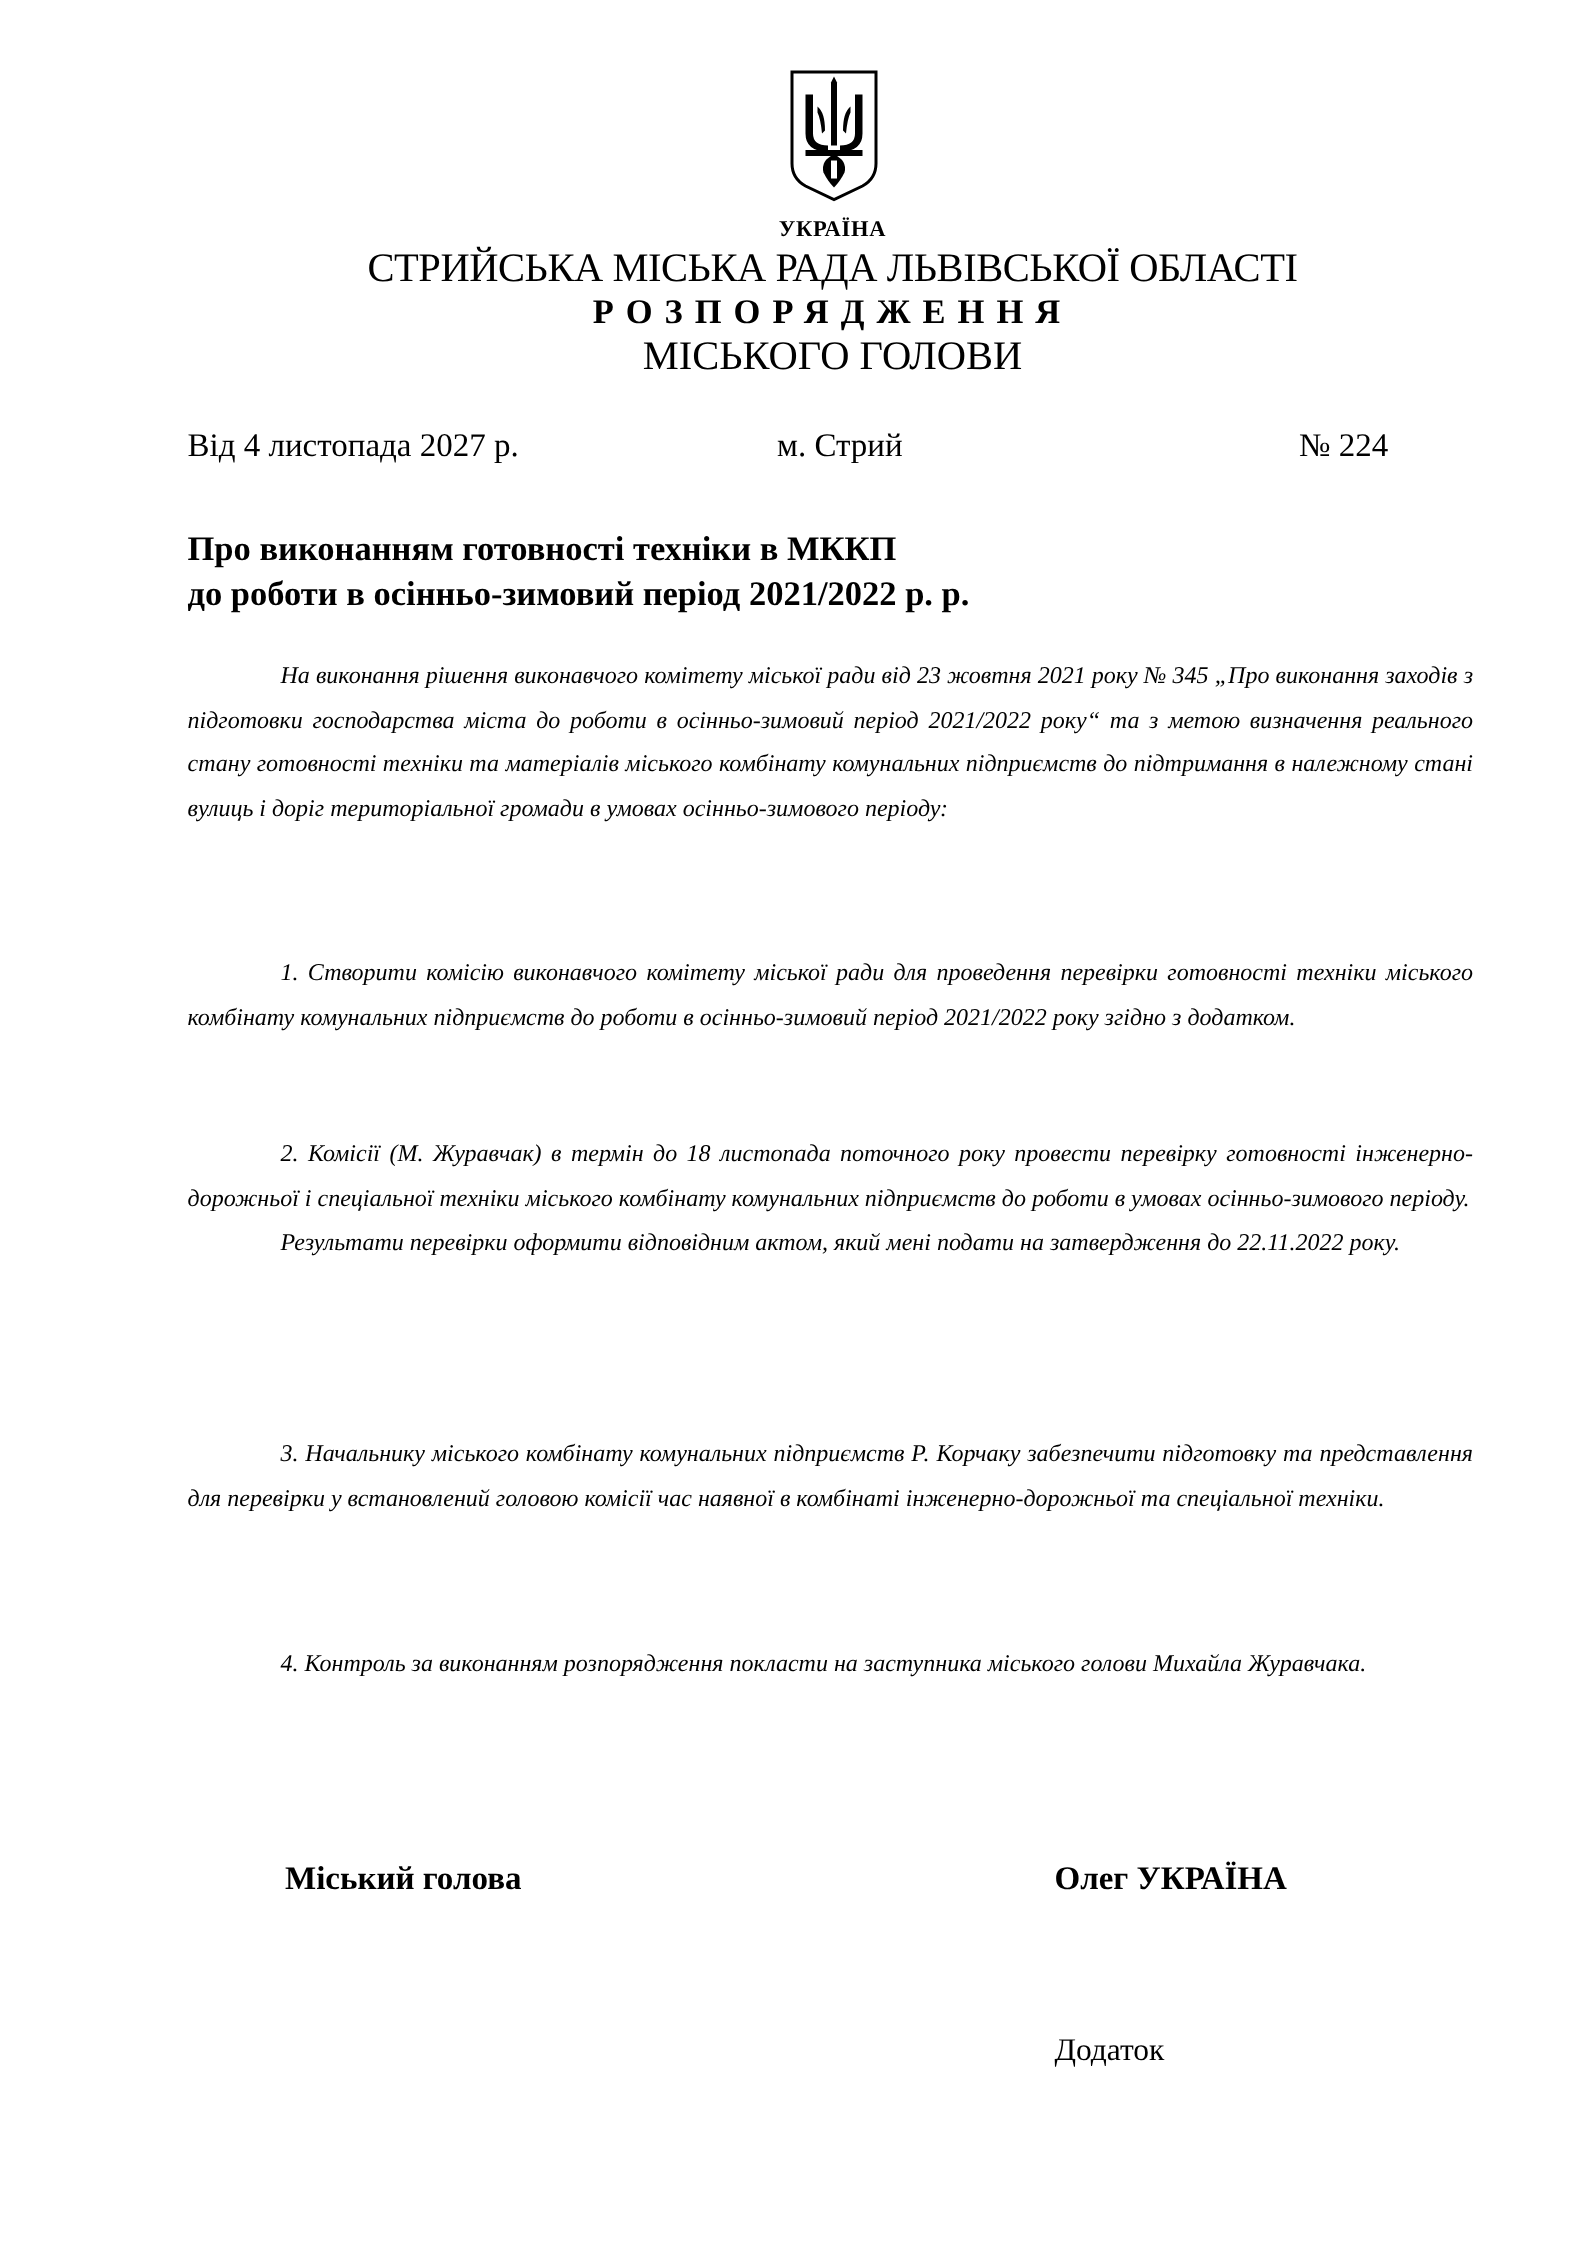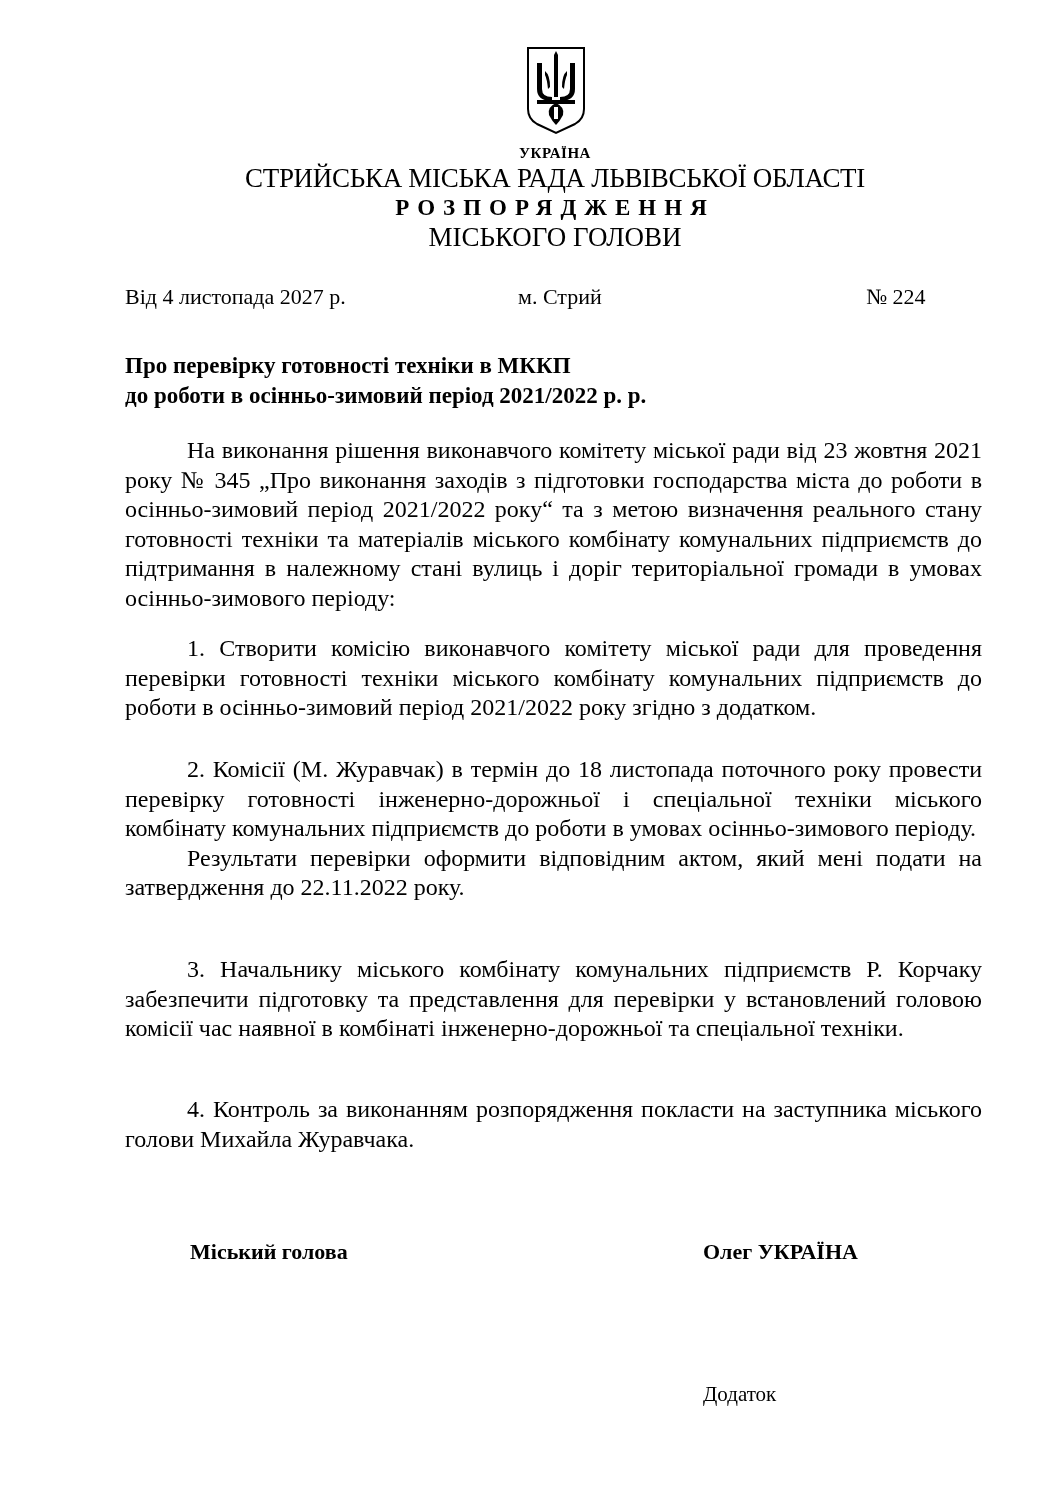--- a/index.html
+++ b/index.html
@@ -10,30 +10,30 @@
   .center { left: 0; width: 1110px; text-align: center; }
   .h-country { top: 145px; font-size: 15px; font-weight: bold; letter-spacing: 0.5px; }
   .h-council { top: 163px; font-size: 27px; letter-spacing: -0.3px; }
   .h-doctype { top: 195px; font-size: 23px; font-weight: bold; letter-spacing: 8px; }
   .h-mayor { top: 222px; font-size: 27px; }
   .meta { top: 284px; font-size: 22px; }
   .meta-date { left: 125px; }
   .meta-city { left: 518px; }
   .meta-num { left: 866px; }
   .subject { left: 125px; top: 351px; font-size: 23px; font-weight: bold; line-height: 30px; }
-  .body-block { left: 125px; width: 857px; font-size: 24px; line-height: 29.5px; text-align: justify; }
+  .body-block { left: 125px; width: 857px; font-size: 16px; line-height: 29.5px; text-align: justify; font-style: italic; }
   .body-block p { margin: 0; text-indent: 62px; }
   .p-intro { top: 436px; }
   .p-1 { top: 610px; margin-top: 24px; }
   .p-2 { top: 755px; }
   .p-3 { top: 955px; }
   .p-4 { top: 1095px; }
   .sign-title { left: 190px; top: 1239px; font-size: 22px; font-weight: bold; }
   .sign-name { left: 703px; top: 1239px; font-size: 22px; font-weight: bold; }
-  .appendix { left: 703px; top: 1354px; font-size: 21px; margin-top: 28px; }
+  .appendix { left: 703px; top: 1354px; font-size: 21px; }
 </style>
 </head>
 <body>
 
 <div class="abs coat">
   <svg width="62" height="90" viewBox="0 0 62 90">
     <path d="M3 3 H59 V64 Q59 74 50 79 L31 88 L12 79 Q3 74 3 64 Z" fill="#fff" stroke="#000" stroke-width="2"></path>
     <path d="M29 10 L31 6 L33 10 L33 52 L29 52 Z" fill="#000"></path>
     <path d="M12 18 L17 18 L17 44 Q17 52 27 52 L27 56 Q12 56 12 44 Z" fill="#000"></path>
     <path d="M50 18 L45 18 L45 44 Q45 52 35 52 L35 56 Q50 56 50 44 Z" fill="#000"></path>
@@ -48,21 +48,21 @@
 <div class="abs center h-country">УКРАЇНА</div>
 <div class="abs center h-council">СТРИЙСЬКА  МІСЬКА РАДА ЛЬВІВСЬКОЇ ОБЛАСТІ</div>
 <div class="abs center h-doctype">РОЗПОРЯДЖЕННЯ</div>
 <div class="abs center h-mayor">МІСЬКОГО  ГОЛОВИ</div>
 
 <div class="abs meta meta-date">Від 4 листопада 2027 р.</div>
 <div class="abs meta meta-city">м. Стрий</div>
 <div class="abs meta meta-num">№ 224</div>
 
 <div class="abs subject">
-  <div>Про перевірку готовності техніки в МККП</div>
+  <div>Про виконанням готовності техніки в МККП</div>
   <div>до роботи в осінньо-зимовий період 2021/2022 р. р.</div>
 </div>
 
 <div class="abs body-block p-intro">
   <p>На  виконання рішення виконавчого комітету міської ради від 23 жовтня 2021 року № 345 „Про виконання заходів з підготовки господарства міста до роботи в осінньо-зимовий період 2021/2022 року“ та з метою визначення реального стану готовності техніки та матеріалів міського комбінату комунальних підприємств до підтримання в належному стані вулиць і доріг територіальної громади в умовах осінньо-зимового періоду:</p>
 </div>
 <div class="abs body-block p-1">
   <p>1. Створити комісію виконавчого комітету міської ради для проведення перевірки готовності техніки міського комбінату комунальних підприємств до роботи в осінньо-зимовий період 2021/2022 року згідно з додатком.</p>
 </div>
 <div class="abs body-block p-2">

